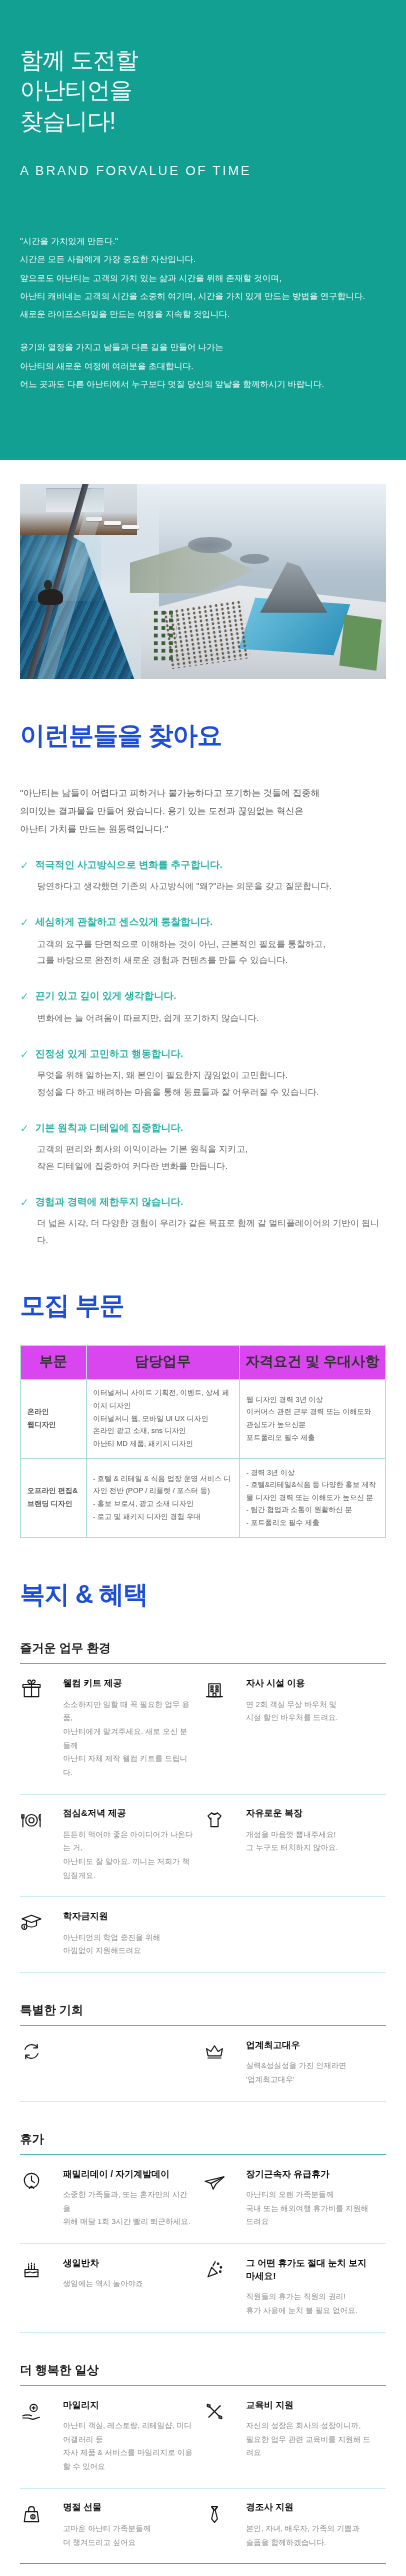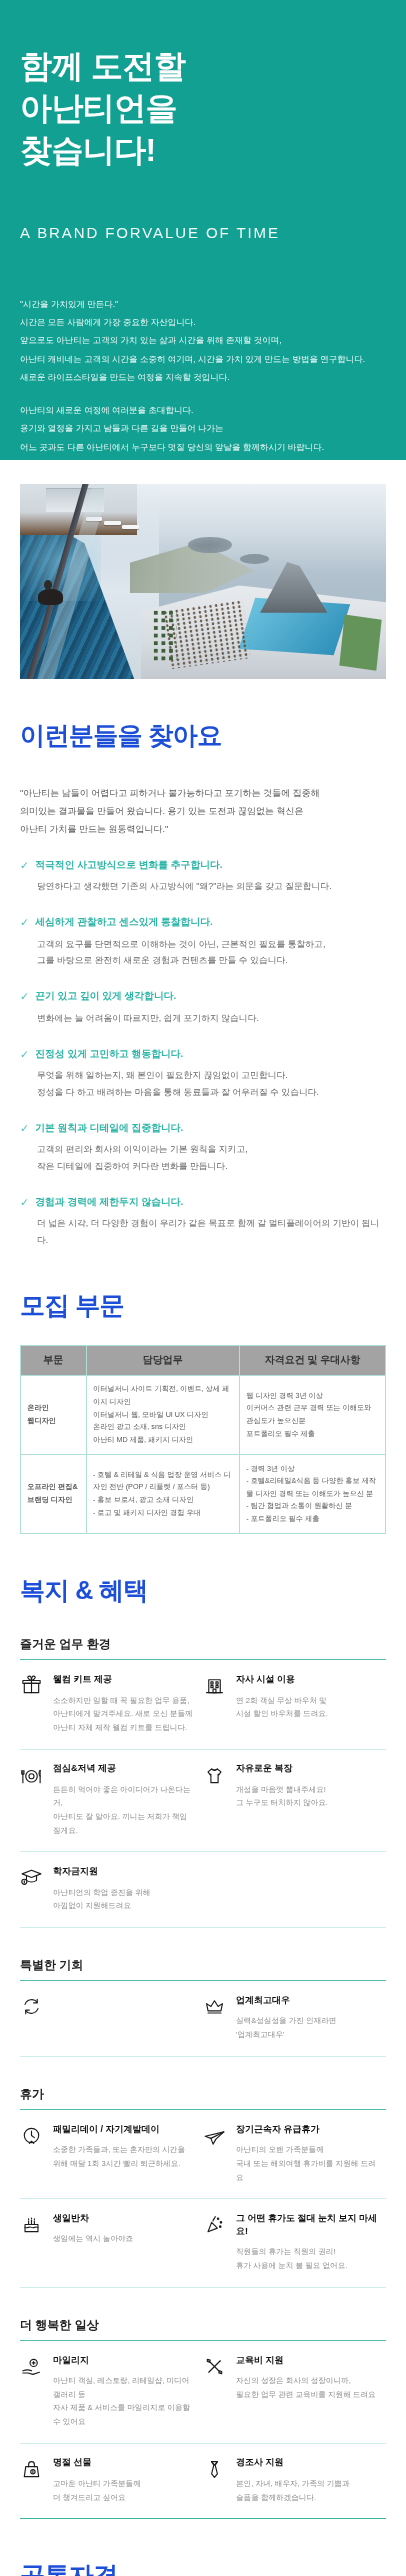--- a/index.html
+++ b/index.html
@@ -1,23 +1,23 @@
 <!DOCTYPE html>
 <html lang="ko" style="font-size:10px"><head>
 <meta charset="utf-8">
 <style>
   html,body{margin:0;padding:0;background:#ffffff;}
   body{width:406px;font-family:"Liberation Sans","DejaVu Sans",sans-serif;color:#555;}
   .wrap{width:406px;overflow:hidden;}
 
   
   .hero{background:#12a092;height:460px;box-sizing:border-box;padding:45px 20px 0 20px;}
-  .hero-title{color:#fdfdfd;font-size:32px;line-height:1.32;font-weight:bold;letter-spacing:-0.6px;}
+  .hero-title{color:#fdfdfd;font-size:23px;line-height:1.32;font-weight:normal;letter-spacing:-0.6px;}
   .hero-title span{display:block;}
-  .hero-sub{margin-top:52px;color:rgba(255,255,255,.95);font-size:15px;letter-spacing:1.9px;font-weight:300;}
+  .hero-sub{margin-top:27px;color:rgba(255,255,255,.95);font-size:13px;letter-spacing:1.9px;font-weight:300;}
   .hero-p{margin-top:54px;font-size:8.5px;line-height:2.15;color:#f2fbfa;}
   .hero-p2{margin-top:15px;font-size:8.5px;line-height:2.15;color:#f2fbfa;}
 
   
   .photo-band{padding:24px 20px 0 20px;background:#fff;}
   .photo{position:relative;width:366px;height:195px;overflow:hidden;background:linear-gradient(180deg,#bccbd8 0%,#dfe7ee 55%,#cdd8df 100%);}
   .ph-sea{position:absolute;right:0;top:0;width:62%;height:100%;background:linear-gradient(180deg,#c6d2dc 0%,#aebfcb 55%,#9fb2bf 100%);}
   .ph-haze{position:absolute;left:0;top:0;width:100%;height:45%;background:linear-gradient(180deg,rgba(236,242,246,.95),rgba(236,242,246,0));}
   .ph-rock1{position:absolute;left:46%;top:27%;width:44px;height:16.4px;border-radius:50%;background:radial-gradient(#73808a,#8b98a2);opacity:.85;}
   .ph-rock2{position:absolute;left:60%;top:36%;width:29px;height:10px;border-radius:50%;background:#7b8892;opacity:.8;}
@@ -44,30 +44,30 @@
   .sec-title{color:#1d4ed8;font-size:25px;font-weight:bold;letter-spacing:-0.6px;margin:40px 0 0 0;}
   .find-quote{margin-top:31.5px;font-size:9px;line-height:2.0;color:#555;}
   .check-item{margin-top:21.4px;}
   .check-head{display:flex;align-items:flex-start;gap:6.3px;color:#2cb5a7;font-size:9.8px;font-weight:bold;}
   .check-glyph{color:#49c2b4;font-weight:normal;font-size:10.7px;}
   .check-lines{margin:6.3px 0 0 17px;font-size:8.8px;line-height:1.9;color:#666;}
   .tline:empty,.bline:empty,.cell-line:empty{display:none;}
 
   
   table.recruit{width:100%;border-collapse:collapse;margin-top:23px;border:1.3px solid #9edbd3;}
-  table.recruit th{border:0.6px solid #aee0d9;font-size:10px;color:#333;font-weight:bold;padding:7.6px 3.8px;background:#a3a3a3;}
+  table.recruit th{border:0.6px solid #aee0d9;font-size:14px;color:#333;font-weight:bold;padding:7.6px 3.8px;background:#d946ef;}
   table.recruit td{border:0.6px solid #aee0d9;font-size:7.2px;color:#555;padding:7.6px 6.3px;vertical-align:middle;line-height:1.75;}
   td.part{font-weight:bold;color:#444;font-size:7.6px;}
 
   
   .bgroup{margin-top:29px;}
   .bgroup-head{font-size:12px;font-weight:bold;color:#222;padding-bottom:6.3px;border-bottom:1.3px solid #4fbdb0;}
   .brow{display:grid;grid-template-columns:1fr 1fr;padding:12.6px 0 14px 0;border-bottom:0.6px solid #cdeeea;}
   .bgroup--last .brow:last-child{border-bottom:1.9px solid #35b3a7;}
-  .bitem{display:flex;gap:8px;padding-right:8.8px;}
+  .bitem{display:flex;gap:18px;padding-right:8.8px;}
   .bicon{flex:0 0 25px;padding-top:1.3px;}
   .bicon svg{width:23px;height:23px;stroke:#1c1c1c;fill:none;stroke-width:1.6;stroke-linecap:round;stroke-linejoin:round;}
   .btitle{font-size:9px;font-weight:bold;color:#111;margin-bottom:7.6px;}
   .bline{font-size:7.6px;color:#8a8a8a;line-height:1.8;}
 </style>
 </head>
 <body>
 
 <div class="wrap">
 
@@ -79,22 +79,22 @@
     </h1>
     <div class="hero-sub">A BRAND FORVALUE OF TIME</div>
     <div class="hero-p">
       <div class="tline">"시간을 가치있게 만든다."</div>
       <div class="tline">시간은 모든 사람에게 가장 중요한 자산입니다.</div>
       <div class="tline">앞으로도 아난티는 고객의 가치 있는 삶과 시간을 위해 존재할 것이며,</div>
       <div class="tline">아난티 캐비네는 고객의 시간을 소중히 여기며, 시간을 가치 있게 만드는 방법을 연구합니다.</div>
       <div class="tline">새로운 라이프스타일을 만드는 여정을 지속할 것입니다.</div>
     </div>
     <div class="hero-p2">
+      <div class="tline">용기와 열정을 가지고 남들과 다른 길을 만들어 나가는</div>
       <div class="tline">아난티의 새로운 여정에 여러분을 초대합니다.</div>
-      <div class="tline">용기와 열정을 가지고 남들과 다른 길을 만들어 나가는</div>
       <div class="tline">어느 곳과도 다른 아난티에서 누구보다 멋질 당신의 앞날을 함께하시기 바랍니다.</div>
     </div>
   </header>
 
   <div class="photo-band">
     <div class="photo">
       <div class="ph-sea"></div>
       <div class="ph-haze"></div>
       <div class="ph-shore"></div>
       <div class="ph-rock1"></div>

